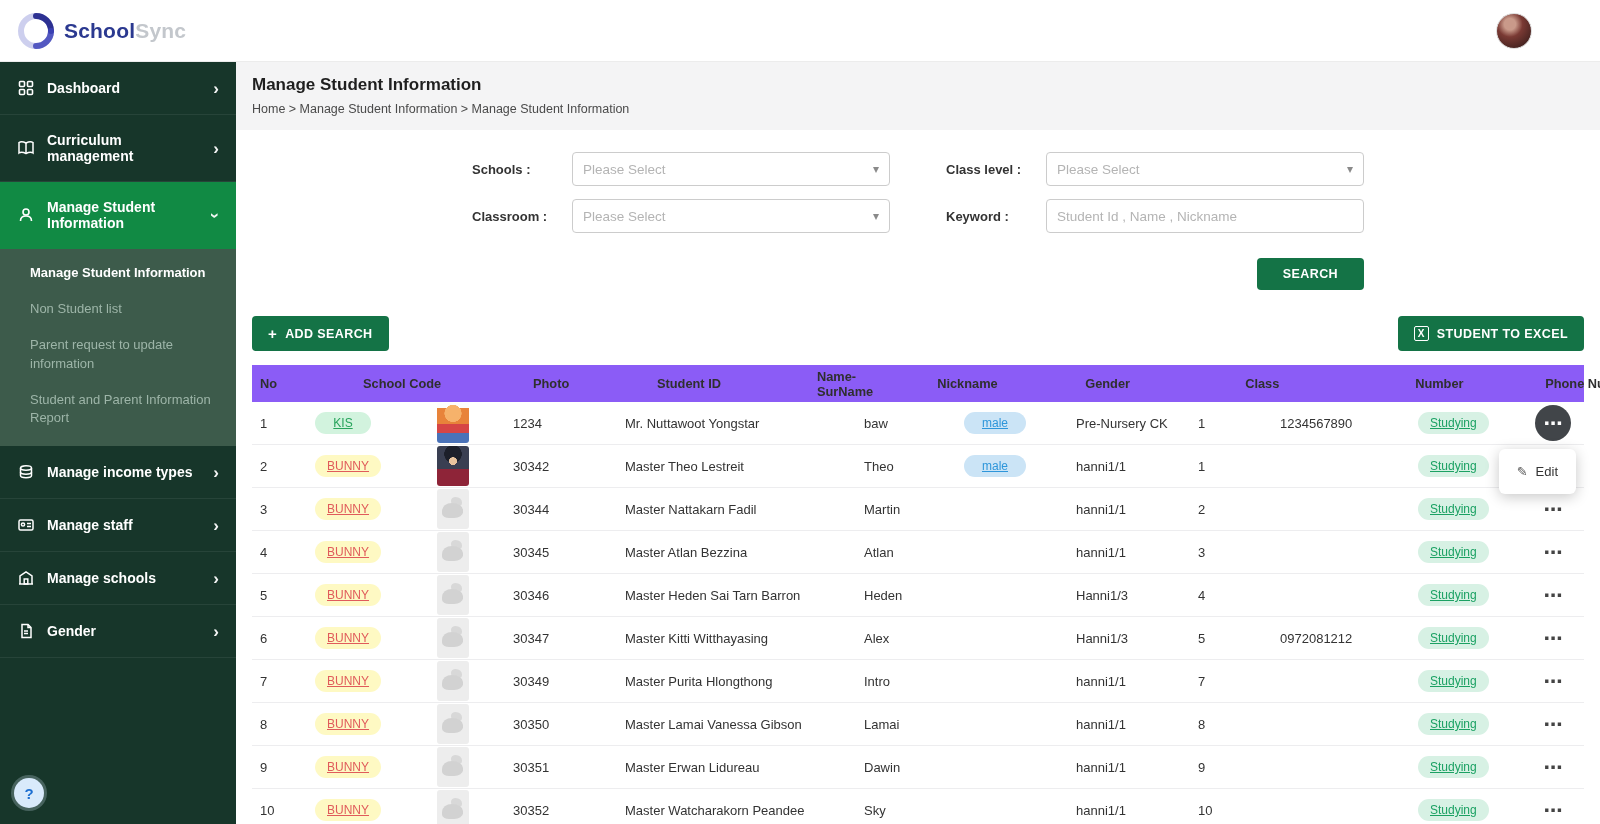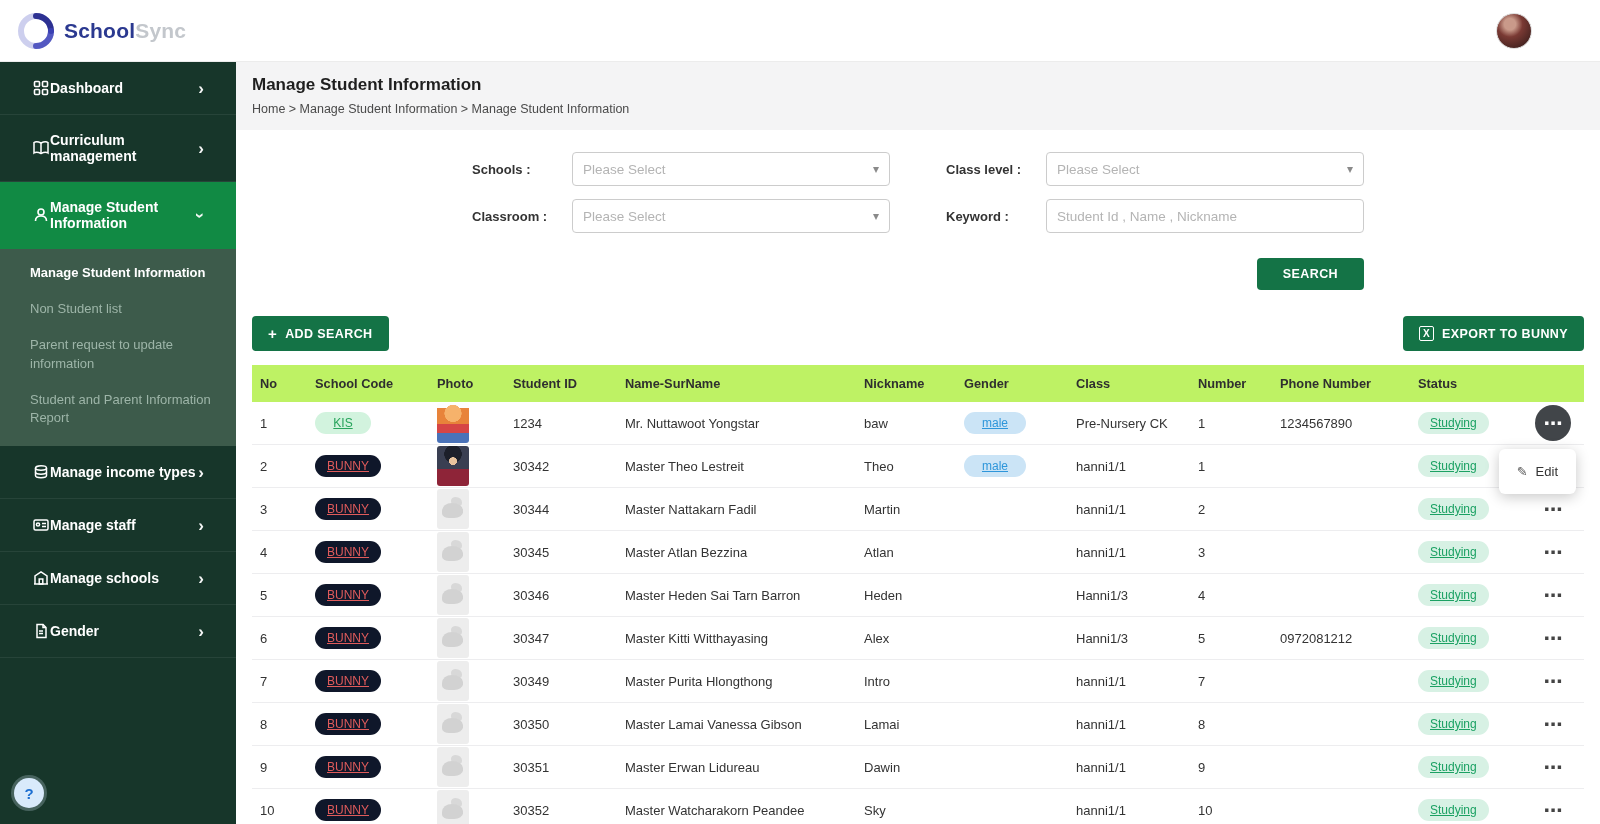--- a/index.html
+++ b/index.html
@@ -12,21 +12,21 @@
   .brand { display:flex; align-items:center; gap:6px;text-align:right; }
   .brand-text { font-size:21px; font-weight:bold; letter-spacing:.2px; }
   .brand-primary { color:#2b3990; }
   .brand-secondary { color:#c3c7cc; }
   .avatar { width:36px; height:36px; border-radius:50%;
             background: radial-gradient(circle at 38% 30%, #c99a8a 0 18%, #7a3a34 40%, #2a1716 100%);
             border:1px solid #ddd; cursor:pointer; }
 
   
   .sidebar { position:absolute; top:62px; left:0; width:236px; bottom:0; background:#17362a; z-index:10; }
-  .nav-item { display:flex; align-items:center; gap:0; padding:17px 32px;
+  .nav-item { display:flex; align-items:center; gap:12px; padding:17px 17px;
               border-bottom:1px solid rgba(255,255,255,.07); color:#fff; font-size:14px;
               font-weight:bold; cursor:pointer; }
   .nav-item.active { background:#118a44; border-bottom-color:transparent; }
   .nav-ico { width:18px; height:18px; flex:0 0 18px; }
   .nav-ico svg { display:block; }
   .chev { margin-left:auto; font-size:17px; line-height:1; opacity:.95; }
   .chev.down { display:inline-block; transform:rotate(90deg); }
   .submenu { background:#3d5b4b; padding:6px 0 10px; }
   .sub-item { padding:9px 16px 9px 30px; font-size:13px; color:#9db5a8; line-height:1.4; cursor:pointer; }
   .sub-item.active { color:#fff; font-weight:bold; }
@@ -61,21 +61,21 @@
   
   .toolbar { display:flex; justify-content:space-between; align-items:center; padding:26px 16px 14px; }
   .tool-btn { display:flex; align-items:center; gap:8px; padding:10px 16px; font-size:12.5px; }
   .plus-ico { font-size:15px; line-height:1; font-weight:bold; }
   .excel-ico { display:inline-flex; align-items:center; justify-content:center;
                width:15px; height:15px; border:1.5px solid #fff; border-radius:2px;
                font-size:10px; font-weight:bold; }
 
   
   .table-wrap { margin:0 16px; position:relative; }
-  .thead { display:flex; background:#bef264; }
+  .thead { display:flex; background:#8b5cf6;gap:48px; }
   .th { height:37px; display:flex; align-items:center; padding:0 8px;
         font-size:12.8px; font-weight:bold; color:#2f2f2f; }
   .trow { display:flex; border-bottom:1px solid #ededef; background:#fff; }
   .td { height:42px; display:flex; align-items:center; padding:0 8px; font-size:13px; color:#333; }
 
   .c-no      { flex:0 0 55px; }
   .c-code    { flex:0 0 122px; }
   .c-photo   { flex:0 0 76px; }
   .c-sid     { flex:0 0 112px; }
   .c-name    { flex:1; }
@@ -83,21 +83,21 @@
   .c-gender  { flex:0 0 112px; }
   .c-class   { flex:0 0 122px; }
   .c-num     { flex:0 0 82px; }
   .c-phone   { flex:0 0 138px; }
   .c-status  { flex:0 0 112px; }
   .c-actions { flex:0 0 62px; justify-content:center; }
 
   .pill { display:inline-block; padding:4px 12px; border-radius:13px; font-size:12px;
           text-align:center; min-width:56px;text-decoration:underline; }
   .code-green  { background:#d2f3de; color:#27a35b; }
-  .code-red    { background:#0f172a; color:#e05b5b;text-align:center; }
+  .code-red    { background:#fef9c3; color:#e05b5b;text-align:center; }
   .gender-pill { background:#cbe4f6; color:#2e96da; min-width:62px; }
   .status-pill { background:#d7f1e4; color:#1ba163; min-width:64px; }
 
   .photo { width:32px; height:40px; border-radius:3px; display:inline-block; cursor:pointer; }
   .photo-cartoon { background:
       radial-gradient(circle at 50% 26%, #f6b26b 0 25%, rgba(0,0,0,0) 26%),
       linear-gradient(180deg,#fdfdfd 0 12%, #e8833a 12% 52%, #d64545 52% 74%, #4a72b8 74% 100%); }
   .photo-anime { background:
       radial-gradient(circle at 50% 38%, #e8c39e 0 13%, rgba(0,0,0,0) 14%),
       radial-gradient(circle at 50% 20%, #1c1f2a 0 24%, rgba(0,0,0,0) 25%),
@@ -272,21 +272,21 @@
     </div>
   </div>
 
   <div class="toolbar">
     <button class="btn tool-btn">
       <span class="plus-ico">+</span>
       <span>ADD SEARCH</span>
     </button>
     <button class="btn tool-btn">
       <span class="excel-ico">X</span>
-      <span>EXPORT TO BUNNY</span>
+      <span>STUDENT TO EXCEL</span>
     </button>
   </div>
 
   <div class="table-wrap">
     <div class="thead" id="thead">
         <div class="th c-no">No</div>
         <div class="th c-code">School Code</div>
         <div class="th c-photo">Photo</div>
         <div class="th c-sid">Student ID</div>
         <div class="th c-name">Name-SurName</div>

